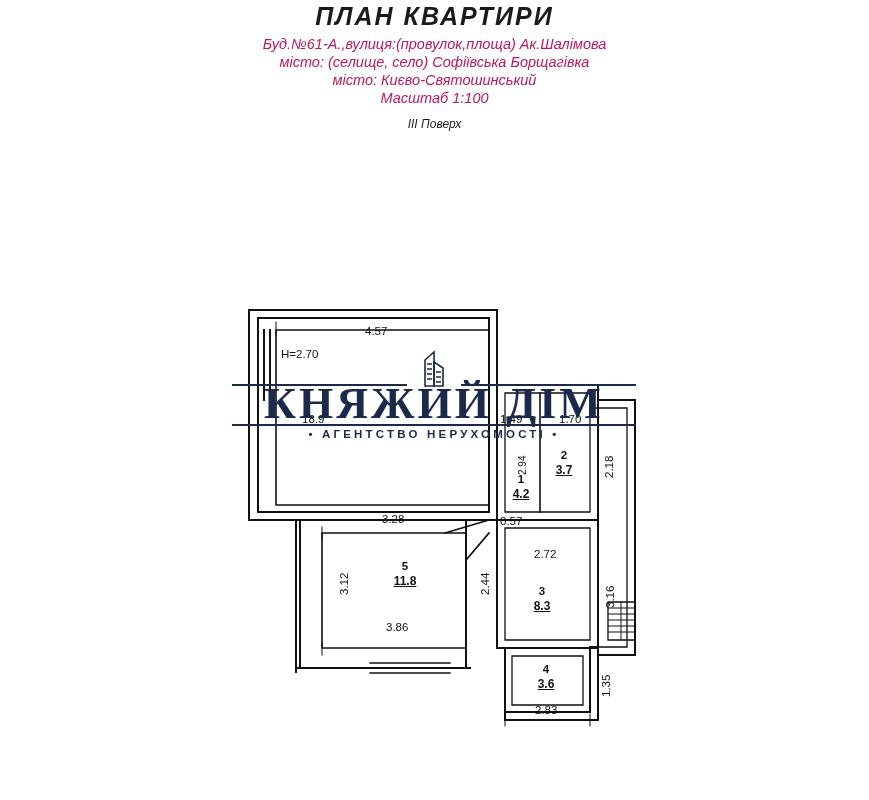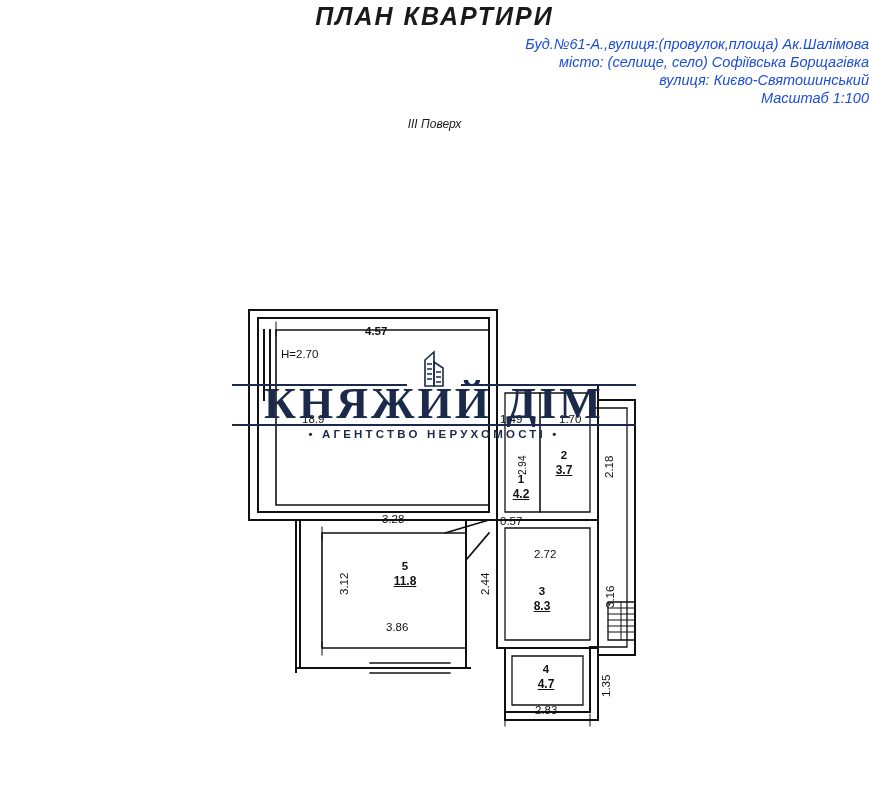--- a/index.html
+++ b/index.html
@@ -36,22 +36,21 @@
     font-size: 25px;
     letter-spacing: 2px;
     margin-top: 2px;
     color: #1a1a1a;
   }
   .addr-lines {
     margin-top: 4px;
     font-style: italic;
     font-size: 14.5px;
     line-height: 18px;
-    color: #1d4ed8;
-    text-align: right;
+    color: #be185d;
   }
   .addr-line {
     white-space: nowrap;
   }
   .floor-line {
     margin-top: 10px;
     font-style: italic;
     font-size: 12px;
     color: #1a1a1a;
   }
@@ -151,21 +150,21 @@
 </head>
 <body>
 
 <div id="plan-root">
 
   <div class="header">
     <div class="plan-title">ПЛАН  КВАРТИРИ</div>
     <div class="addr-lines">
       <div class="addr-line">Буд.№61-А.,вулиця:(провулок,площа) Ак.Шалімова</div>
       <div class="addr-line">місто: (селище, село) Софіївська Борщагівка</div>
-      <div class="addr-line">вулиця: Києво-Святошинський</div>
+      <div class="addr-line">місто: Києво-Святошинський</div>
       <div class="addr-line">Масштаб 1:100</div>
     </div>
     <div class="floor-line">III  Поверх</div>
   </div>
 
   <svg id="drawing" viewBox="0 0 869 800" width="869" height="800" xmlns="http://www.w3.org/2000/svg">
     <g fill="none" stroke="#111111" stroke-width="2" stroke-linecap="square">
 
       <path d="M249 310 L497 310 L497 380 L497 520 L249 520 Z"></path>
 
@@ -227,21 +226,21 @@
         <path d="M322 527 L322 540"></path>
         <path d="M466 527 L466 540"></path>
         <path d="M322 642 L322 655"></path>
         <path d="M466 642 L466 655"></path>
         <path d="M505 714 L505 726"></path>
         <path d="M590 714 L590 726"></path>
       </g>
     </g>
   </svg>
 
-  <div class="lbl" style="left:365px; top:325px;font-weight:bold;">4.57</div>
+  <div class="lbl" style="left:365px; top:325px;">4.57</div>
   <div class="lbl" style="left:281px; top:348px;">H=2.70</div>
   <div class="lbl" style="left:286px; top:413px;margin-left:16px;">18.9</div>
   <div class="lbl rot small" style="left:517px; top:475px;">2.94</div>
   <div class="lbl" style="left:500px; top:413px;">1.49</div>
   <div class="lbl" style="left:559px; top:413px;">1.70</div>
   <div class="lbl rot" style="left:603px; top:478px;">2.18</div>
   <div class="lbl" style="left:500px; top:515px;">0.57</div>
 
   <div class="lbl" style="left:382px; top:513px;">3.28</div>
   <div class="lbl rot" style="left:338px; top:595px;">3.12</div>
@@ -256,21 +255,21 @@
   <div class="roomnum" style="left:510px; top:473px; width:22px;">1</div>
   <div class="roomarea" style="left:505px; top:487px; width:32px;text-align:center;">4.2</div>
 
   <div class="roomnum" style="left:553px; top:449px; width:22px;">2</div>
   <div class="roomarea" style="left:548px; top:463px; width:32px;">3.7</div>
 
   <div class="roomnum" style="left:531px; top:585px; width:22px;">3</div>
   <div class="roomarea" style="left:526px; top:599px; width:32px;">8.3</div>
 
   <div class="roomnum" style="left:535px; top:663px; width:22px;">4</div>
-  <div class="roomarea" style="left:530px; top:677px; width:32px;">4.7</div>
+  <div class="roomarea" style="left:530px; top:677px; width:32px;">3.6</div>
 
   <div class="roomnum" style="left:394px; top:560px; width:22px;">5</div>
   <div class="roomarea" style="left:385px; top:574px; width:40px;">11.8</div>
 
   <div class="watermark">
     <div class="wm-rule top"></div>
     <div class="wm-badge">
       <svg viewBox="0 0 54 42" width="54" height="42" xmlns="http://www.w3.org/2000/svg">
         <g stroke="#1b2a4a" stroke-width="1.6" fill="none">
           <path d="M18 40 L18 14 L27 6 L27 40 Z"></path>

